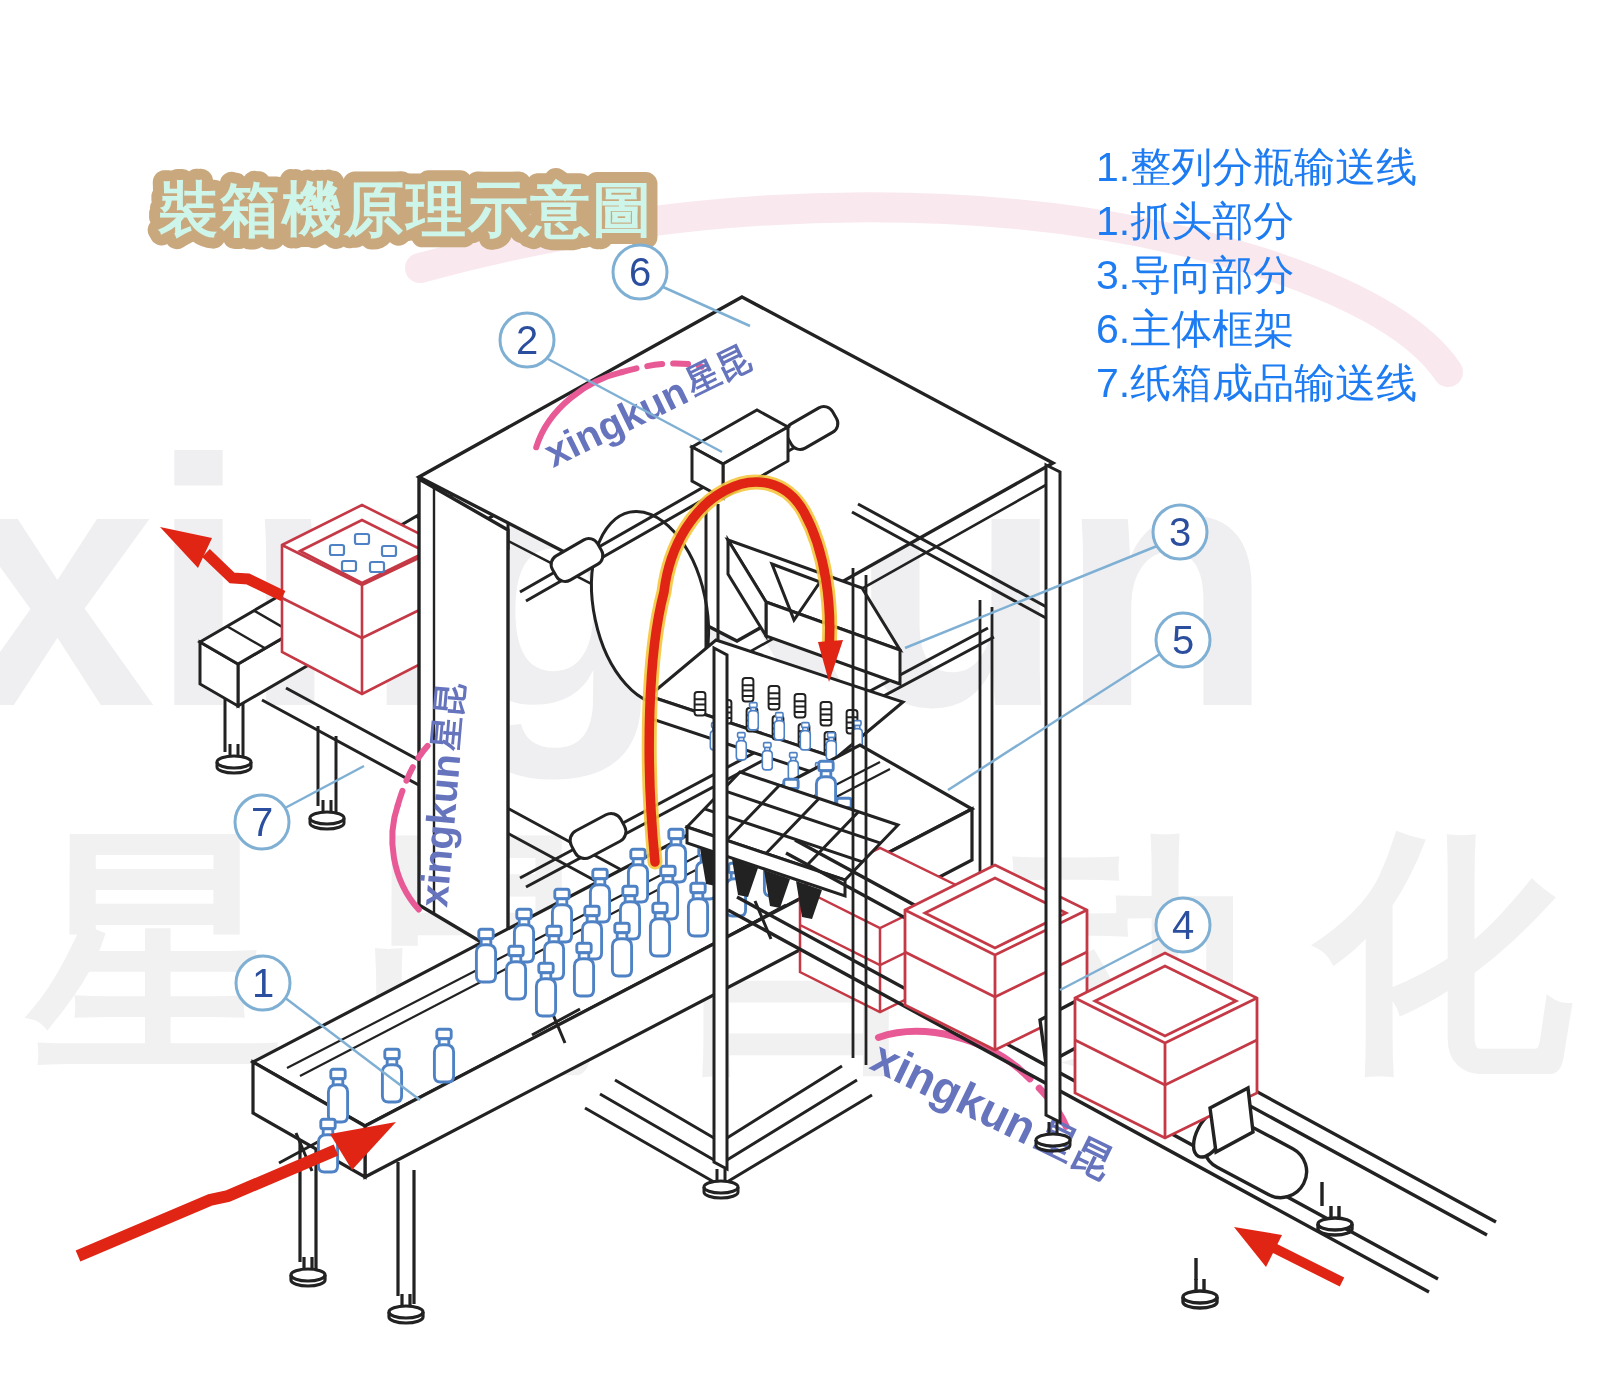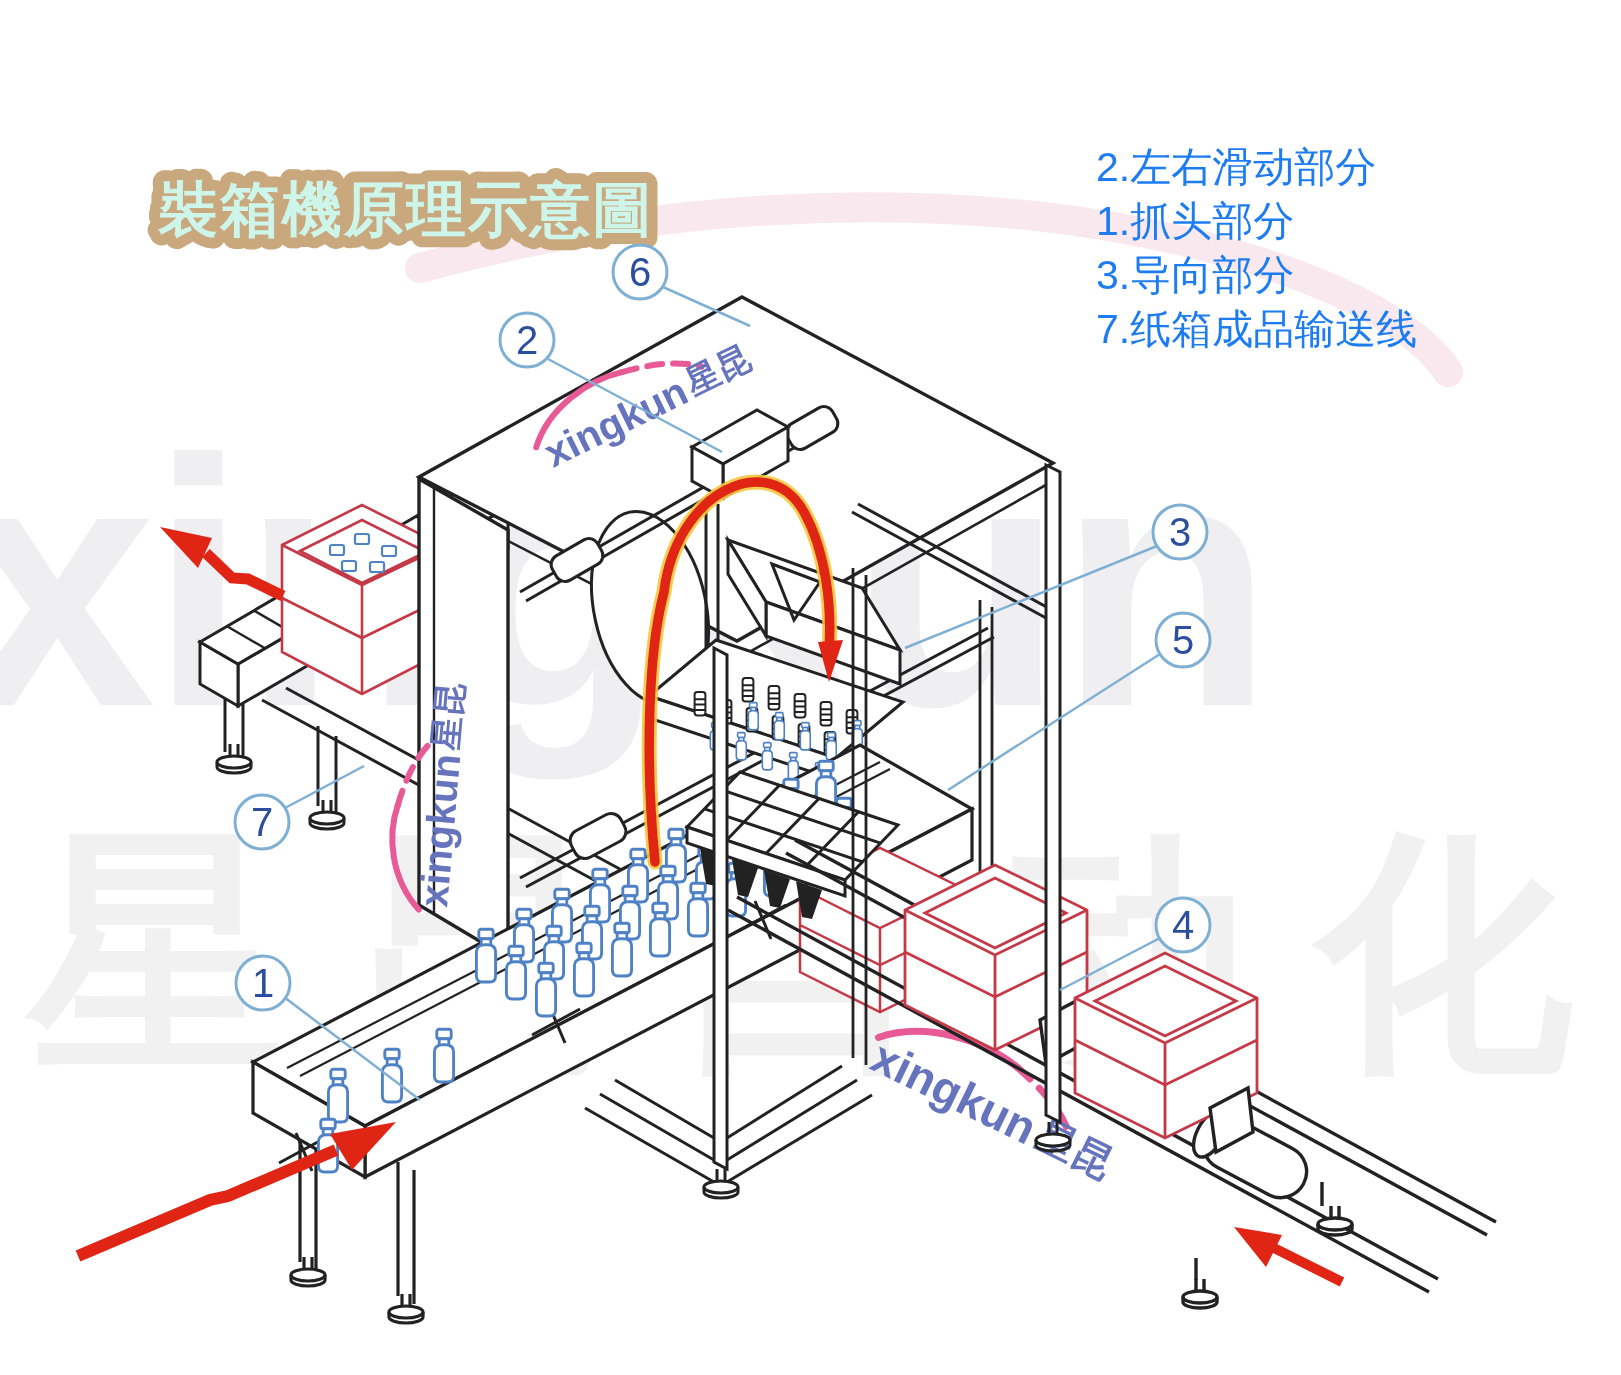--- a/index.html
+++ b/index.html
@@ -325,19 +325,20 @@
       <text class="co-num" x="640" y="286" text-anchor="middle">6</text>
     </g>
     <g>
       <circle cx="262" cy="822" r="27" fill="#fff" stroke-width="3" stroke="#7fb0d4"></circle>
       <text class="co-num" x="262" y="836" text-anchor="middle">7</text>
     </g>
   </g>
 </svg>
 
 <div class="legend">
-  <div>2.左右滑动部分</div>
+  <div>1.整列分瓶输送线</div>
   <div>1.抓头部分</div>
   <div>3.导向部分</div>
+  <div>6.主体框架</div>
   <div>7.纸箱成品输送线</div>
 </div>
 
 </div>
 
 </body></html>

